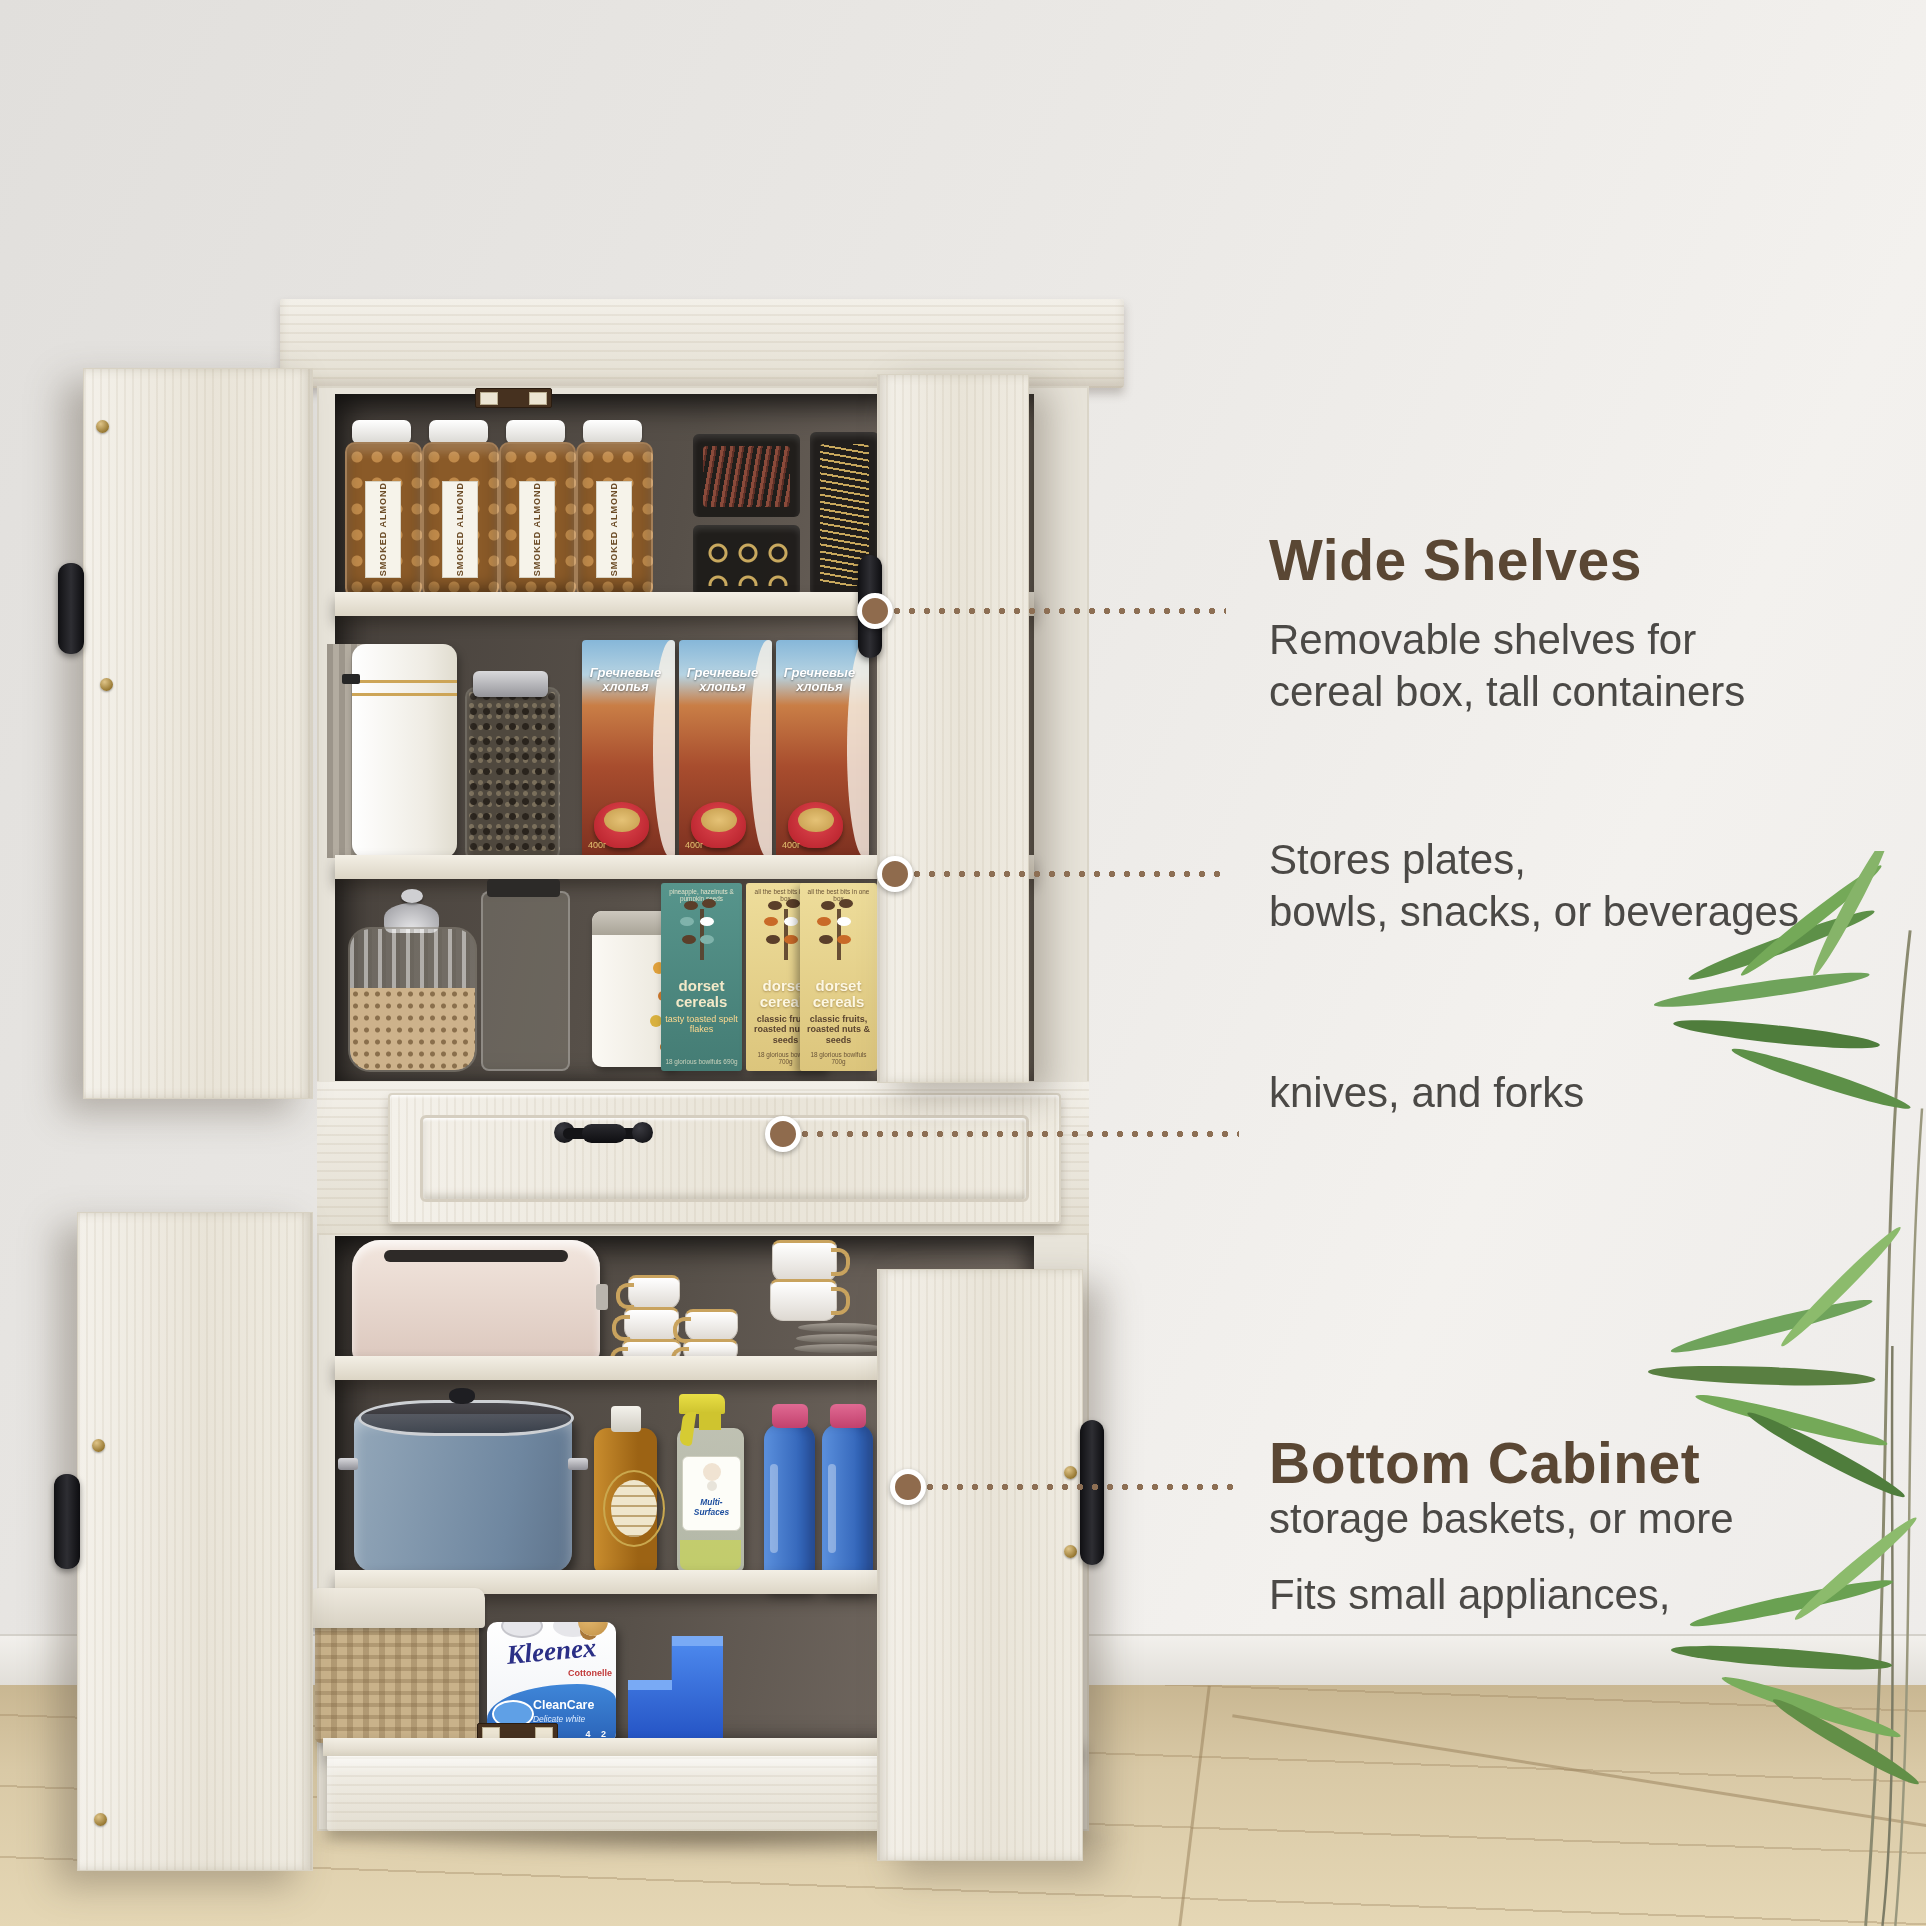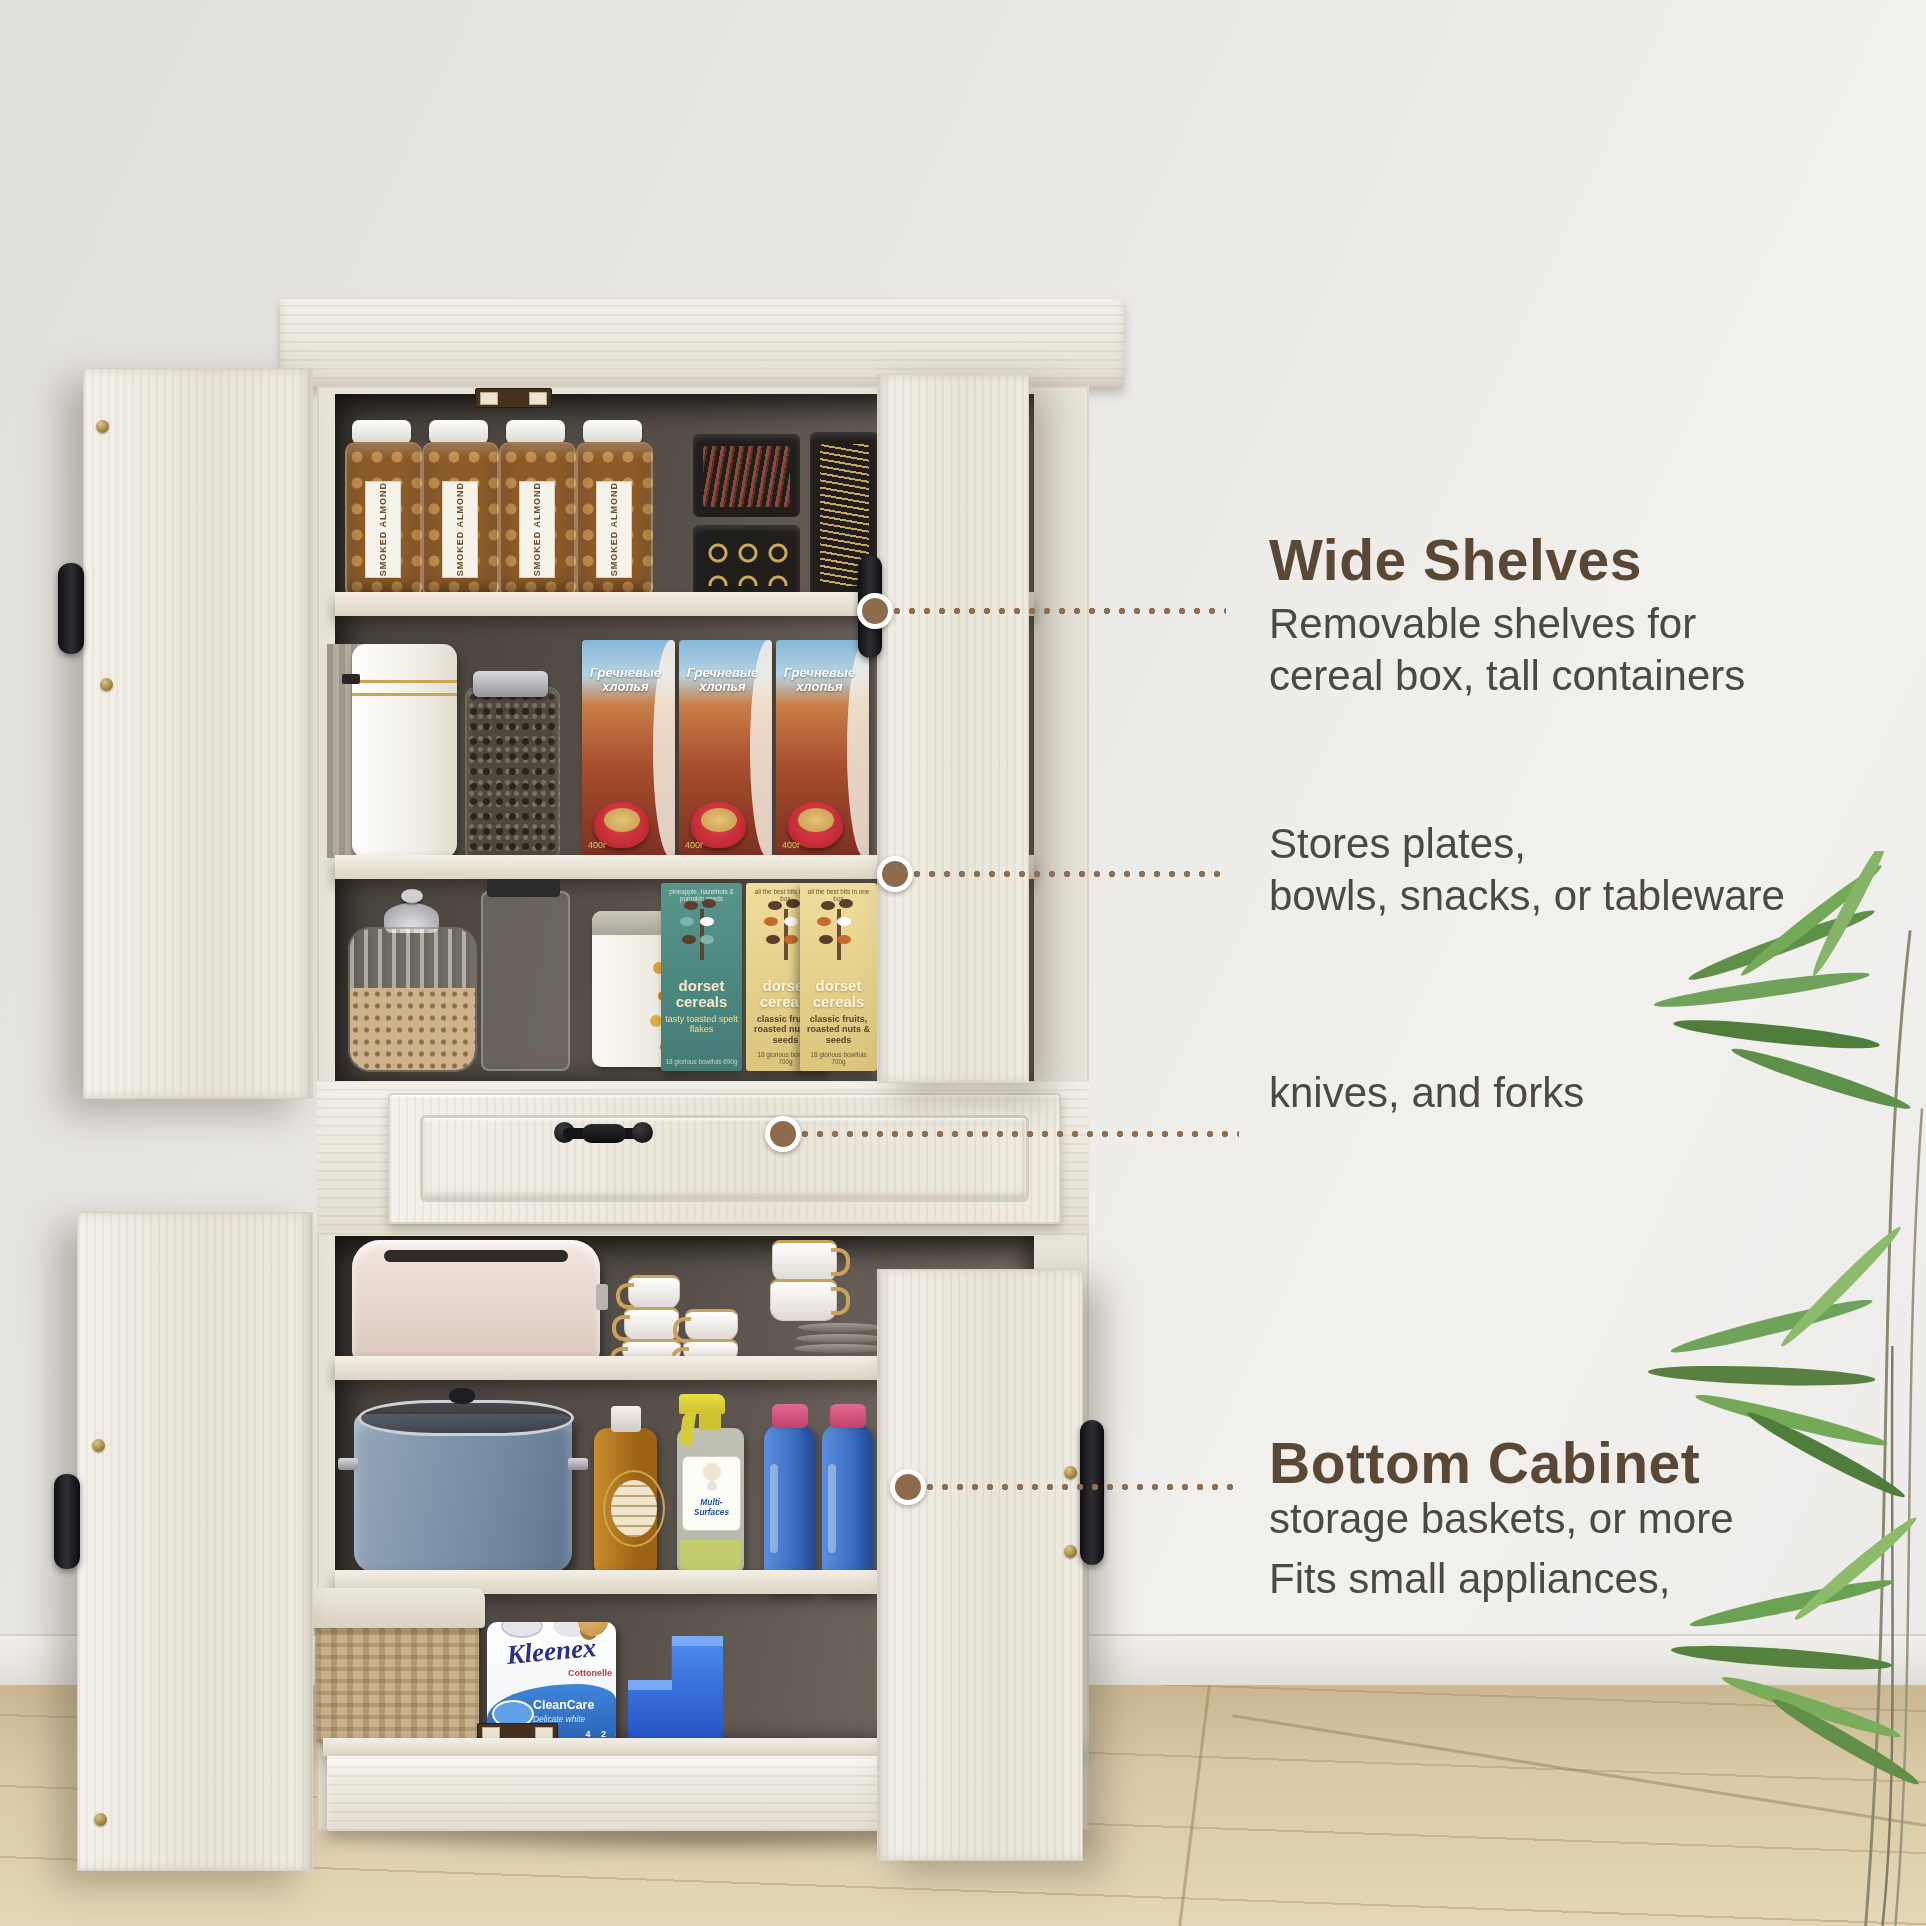--- a/index.html
+++ b/index.html
@@ -54,21 +54,21 @@
   
   .latch{background:#46311f;border:1px solid #2b1d11;border-radius:2px;}
   .latch::before,.latch::after{content:'';position:absolute;top:3px;width:16px;height:11px;background:#ece5d3;border:1px solid #b9ad90;}
   .latch::before{left:4px;} .latch::after{right:4px;}
 
   
   .leader{z-index:60;height:8px;background-image:radial-gradient(circle 3.2px at 4px 4px,#8d6f54 97%,transparent);background-size:15px 8px;background-repeat:repeat-x;}
   .lcircle{z-index:61;width:26px;height:26px;border-radius:50%;background:#8f6b4d;border:5px solid #ffffff;box-shadow:0 2px 5px rgba(0,0,0,.3);}
   .callout{z-index:62;width:634px;}
   .callout h2{margin:0;font-size:57px;line-height:59px;font-weight:bold;color:#5a4734;letter-spacing:0.5px;}
-  .callout p{margin:8px 0 0 0;font-size:42px;line-height:52px;color:#4b4946;}
+  .callout p{margin:24px 0 0 0;font-size:42px;line-height:52px;color:#4b4946;}
 
   
   .header{left:0;right:0;top:24px;text-align:center;z-index:70;}
   .header h1{margin:0;font-size:99px;font-weight:bold;letter-spacing:2px;color:#54453a;transform:scaleX(.97);}
   .header .sub{margin-top:12px;font-size:47px;color:#4c4a47;}
   .dotrow{margin-top:34px;display:inline-flex;gap:32px;}
   .dot{width:27px;height:27px;border-radius:50%;}
 
   
   .ajar{width:73px;height:174px;}
@@ -422,21 +422,21 @@
   <div class="abs lcircle" style="left:890px;top:1469px;"></div>
   <div class="abs leader" style="left:926px;top:1483px;width:313px;"></div>
 
   <div class="abs callout" style="left:1269px;top:531px;">
     <h2>Wide Shelves</h2>
     <p>Removable shelves for</p>
     <p style="margin-top:0;">cereal box, tall containers</p>
   </div>
   <div class="abs callout" style="left:1269px;top:810px;">
     <p>Stores plates,</p>
-    <p style="margin-top:0;">bowls, snacks, or tableware</p>
+    <p style="margin-top:0;">bowls, snacks, or beverages</p>
   </div>
   <div class="abs callout" style="left:1269px;top:1067px;">
     <p style="margin-top:0;">knives, and forks</p>
   </div>
   <div class="abs callout" style="left:1269px;top:1434px;">
     <h2>Bottom Cabinet</h2>
     <p style="margin-top:0;">storage baskets, or more</p>
     <p>Fits small appliances,</p>
   </div>
 

